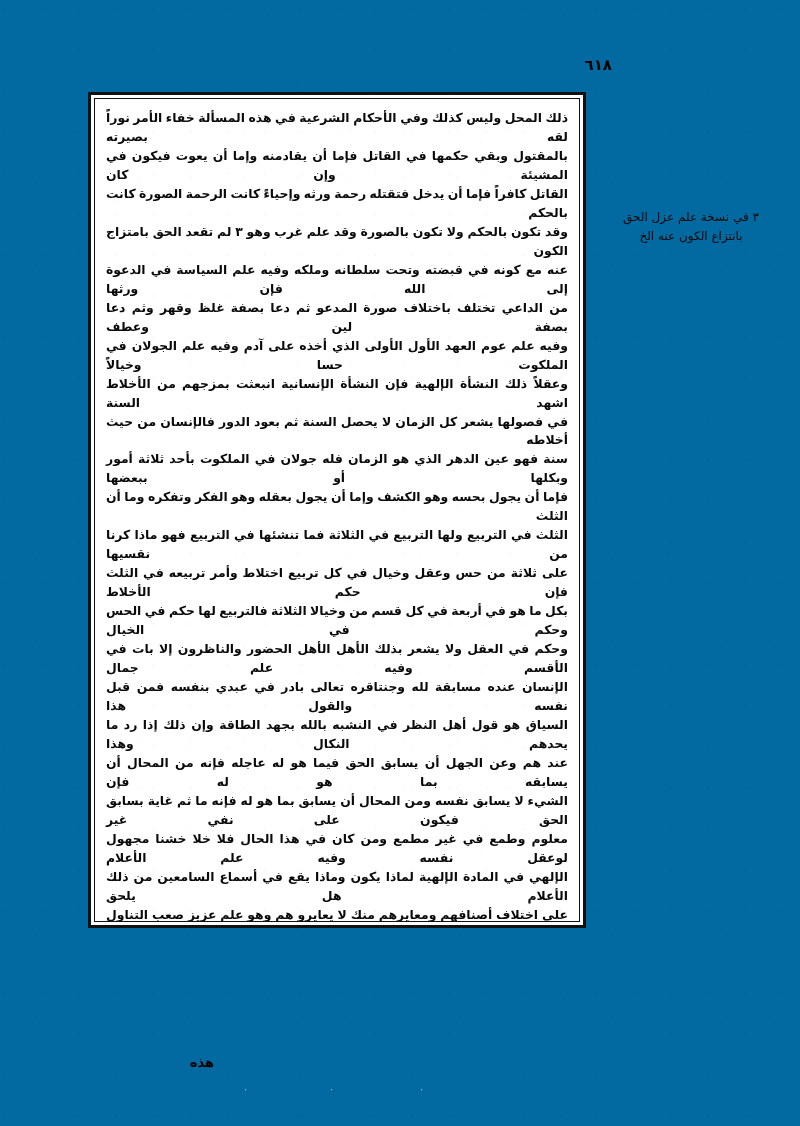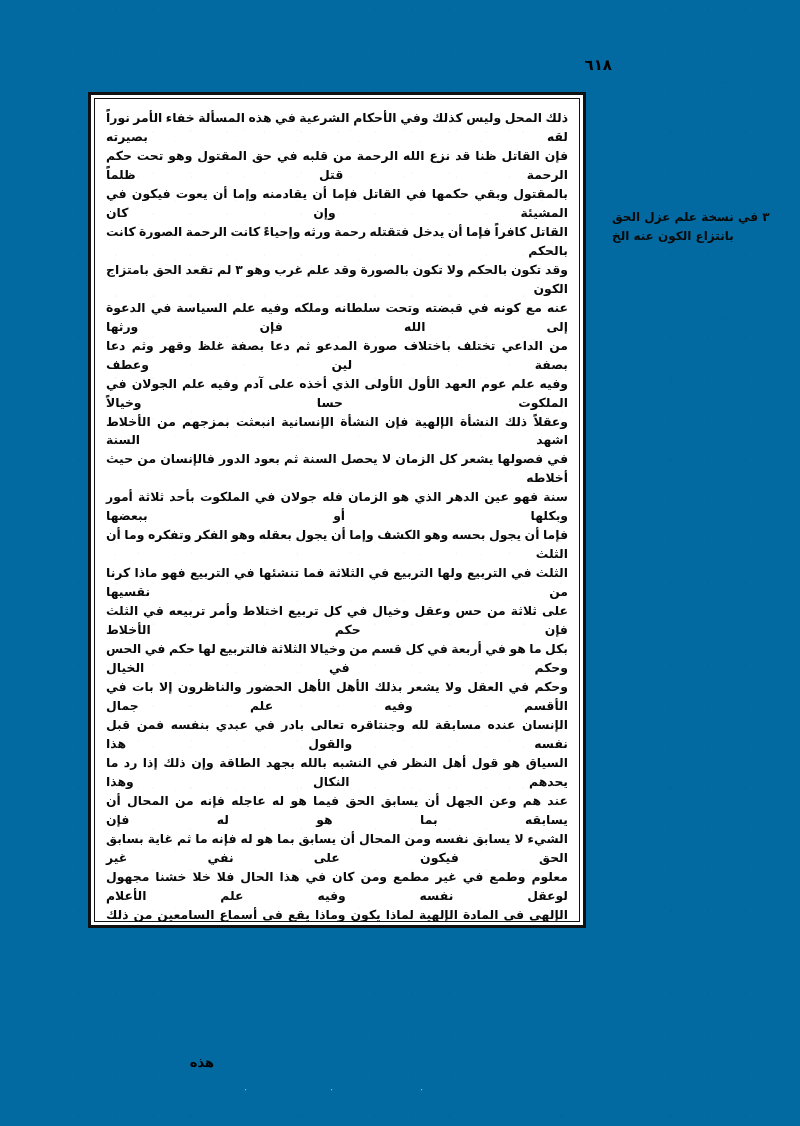--- a/index.html
+++ b/index.html
@@ -67,29 +67,29 @@
     color: #0a0a0a;
     font-weight: 600;
   }
   .body-text p {
     margin: 0;
   }
 
   
   .margin-note {
     position: absolute;
-    right: 10px;
+    right: 20px;
     top: 208px;
     width: 178px;
     direction: rtl;
-    text-align: left;
+    text-align: center;
     font-family: "DejaVu Sans", sans-serif;
     font-size: 12px;
     line-height: 1.62;
-    font-weight: 700;
+    font-weight: 400;
     color: #0a0a0a;
   }
   .margin-note .note-line {
     white-space: nowrap;
   }
 
   
   .catchword {
     position: absolute;
     right: 586px;
@@ -134,21 +134,20 @@
 <body>
 
 <div class="page">
 
   <div class="page-number">٦١٨</div>
 
   <div class="text-frame">
     <div class="text-frame-inner">
       <div class="body-text" id="body-text">
           <p>ذلك المحل وليس كذلك وفي الأحكام الشرعية في هذه المسألة خفاء الأمر نوراً لقه بصيرته</p>
-          <p>فإن القاتل ظنا قد نزع الله الرحمة من قلبه في حق المقتول وهو تحت حكم الرحمة قتل ظلماً</p>
           <p>بالمقتول وبقي حكمها في القاتل فإما أن يقادمنه وإما أن يعوت فيكون في المشيئة وإن كان</p>
           <p>القاتل كافراً فإما أن يدخل فتقتله رحمة ورثه وإحياءً كانت الرحمة الصورة كانت بالحكم</p>
           <p>وقد تكون بالحكم ولا تكون بالصورة وقد علم غرب وهو ٣ لم تقعد الحق بامتزاج الكون</p>
           <p>عنه مع كونه في قبضته وتحت سلطانه وملكه وفيه علم السياسة في الدعوة إلى الله فإن ورثها</p>
           <p>من الداعي تختلف باختلاف صورة المدعو ثم دعا بصفة غلظ وقهر وثم دعا بصفة لين وعطف</p>
           <p>وفيه علم عوم العهد الأول الأولى الذي أخذه على آدم وفيه علم الجولان في الملكوت حسا وخيالاً</p>
           <p>وعقلاً ذلك النشأة الإلهية فإن النشأة الإنسانية انبعثت بمزجهم من الأخلاط اشهد السنة</p>
           <p>في فصولها يشعر كل الزمان لا يحصل السنة ثم بعود الدور فالإنسان من حيث أخلاطه</p>
           <p>سنة فهو عين الدهر الذي هو الزمان فله جولان في الملكوت بأحد ثلاثة أمور وبكلها أو ببعضها</p>
           <p>فإما أن يجول بحسه وهو الكشف وإما أن يجول بعقله وهو الفكر وتفكره وما أن الثلث</p>

